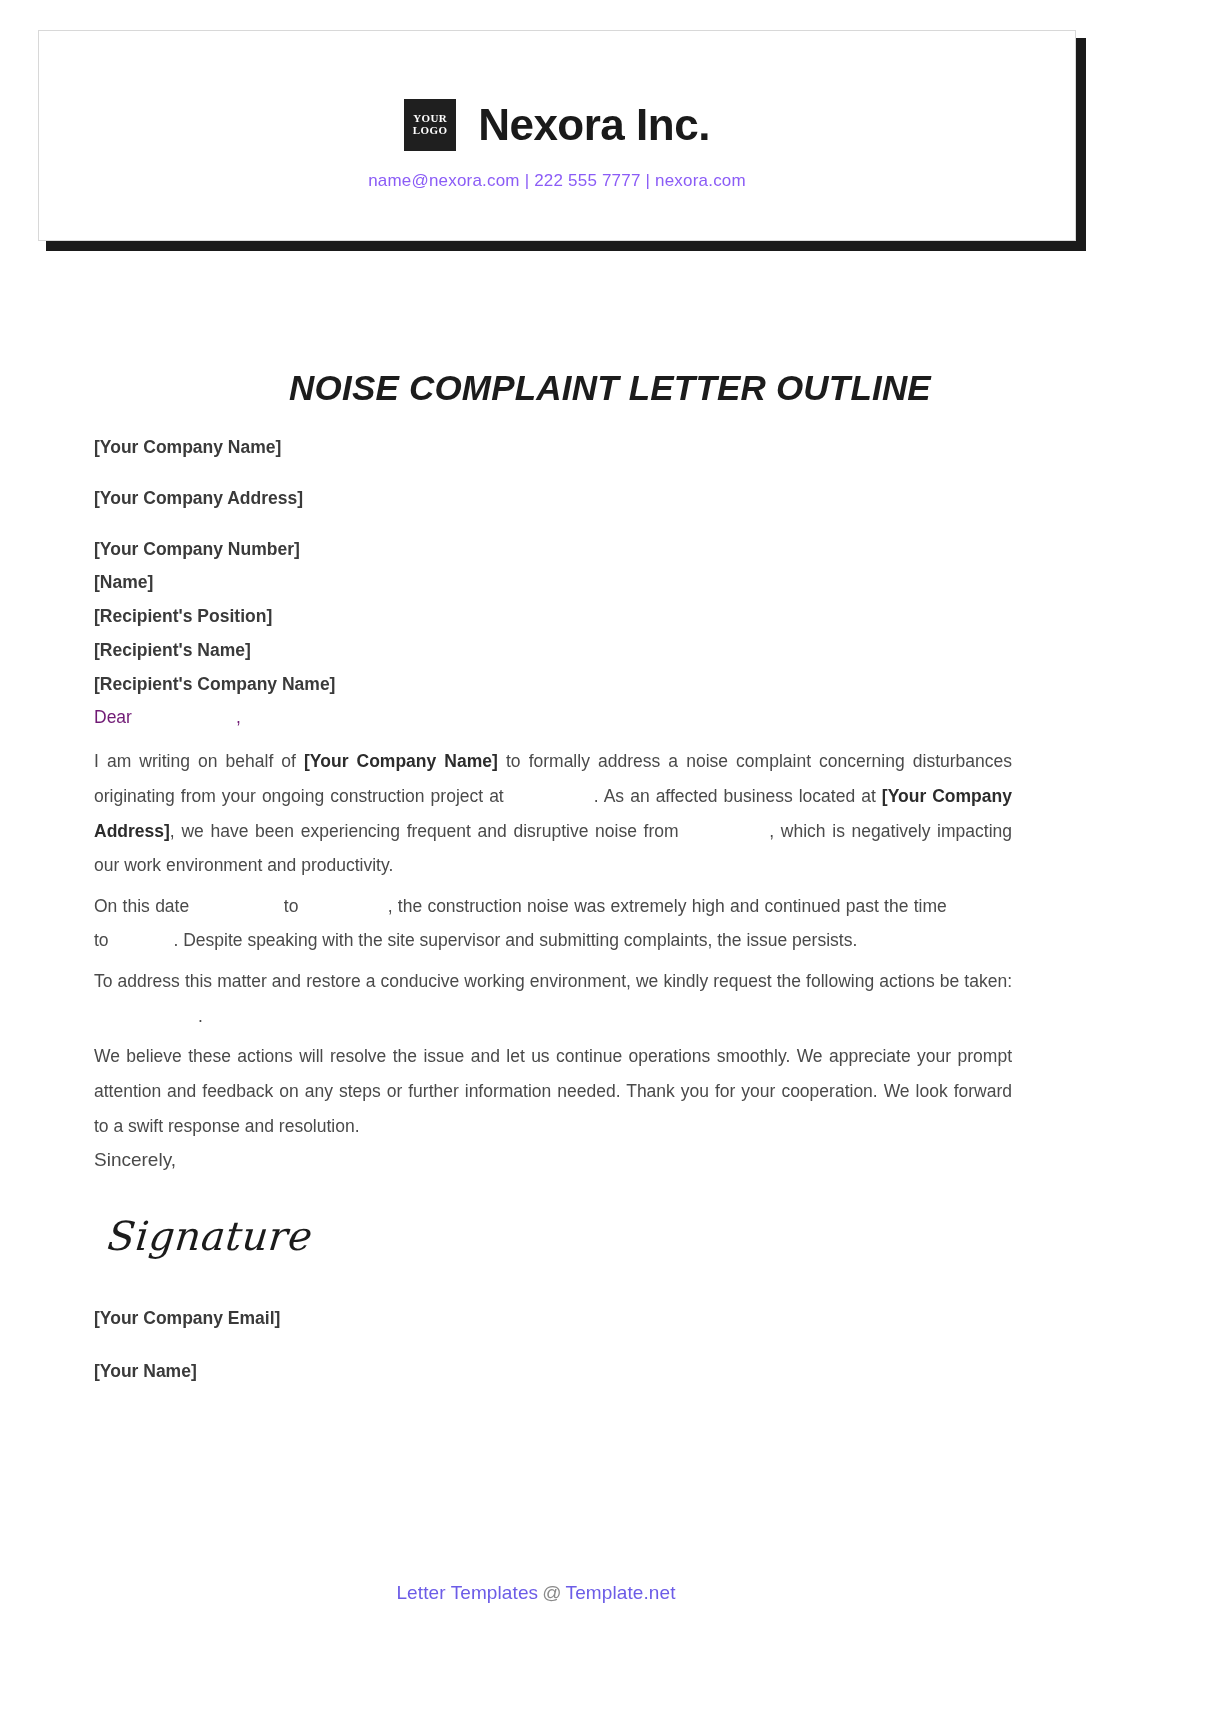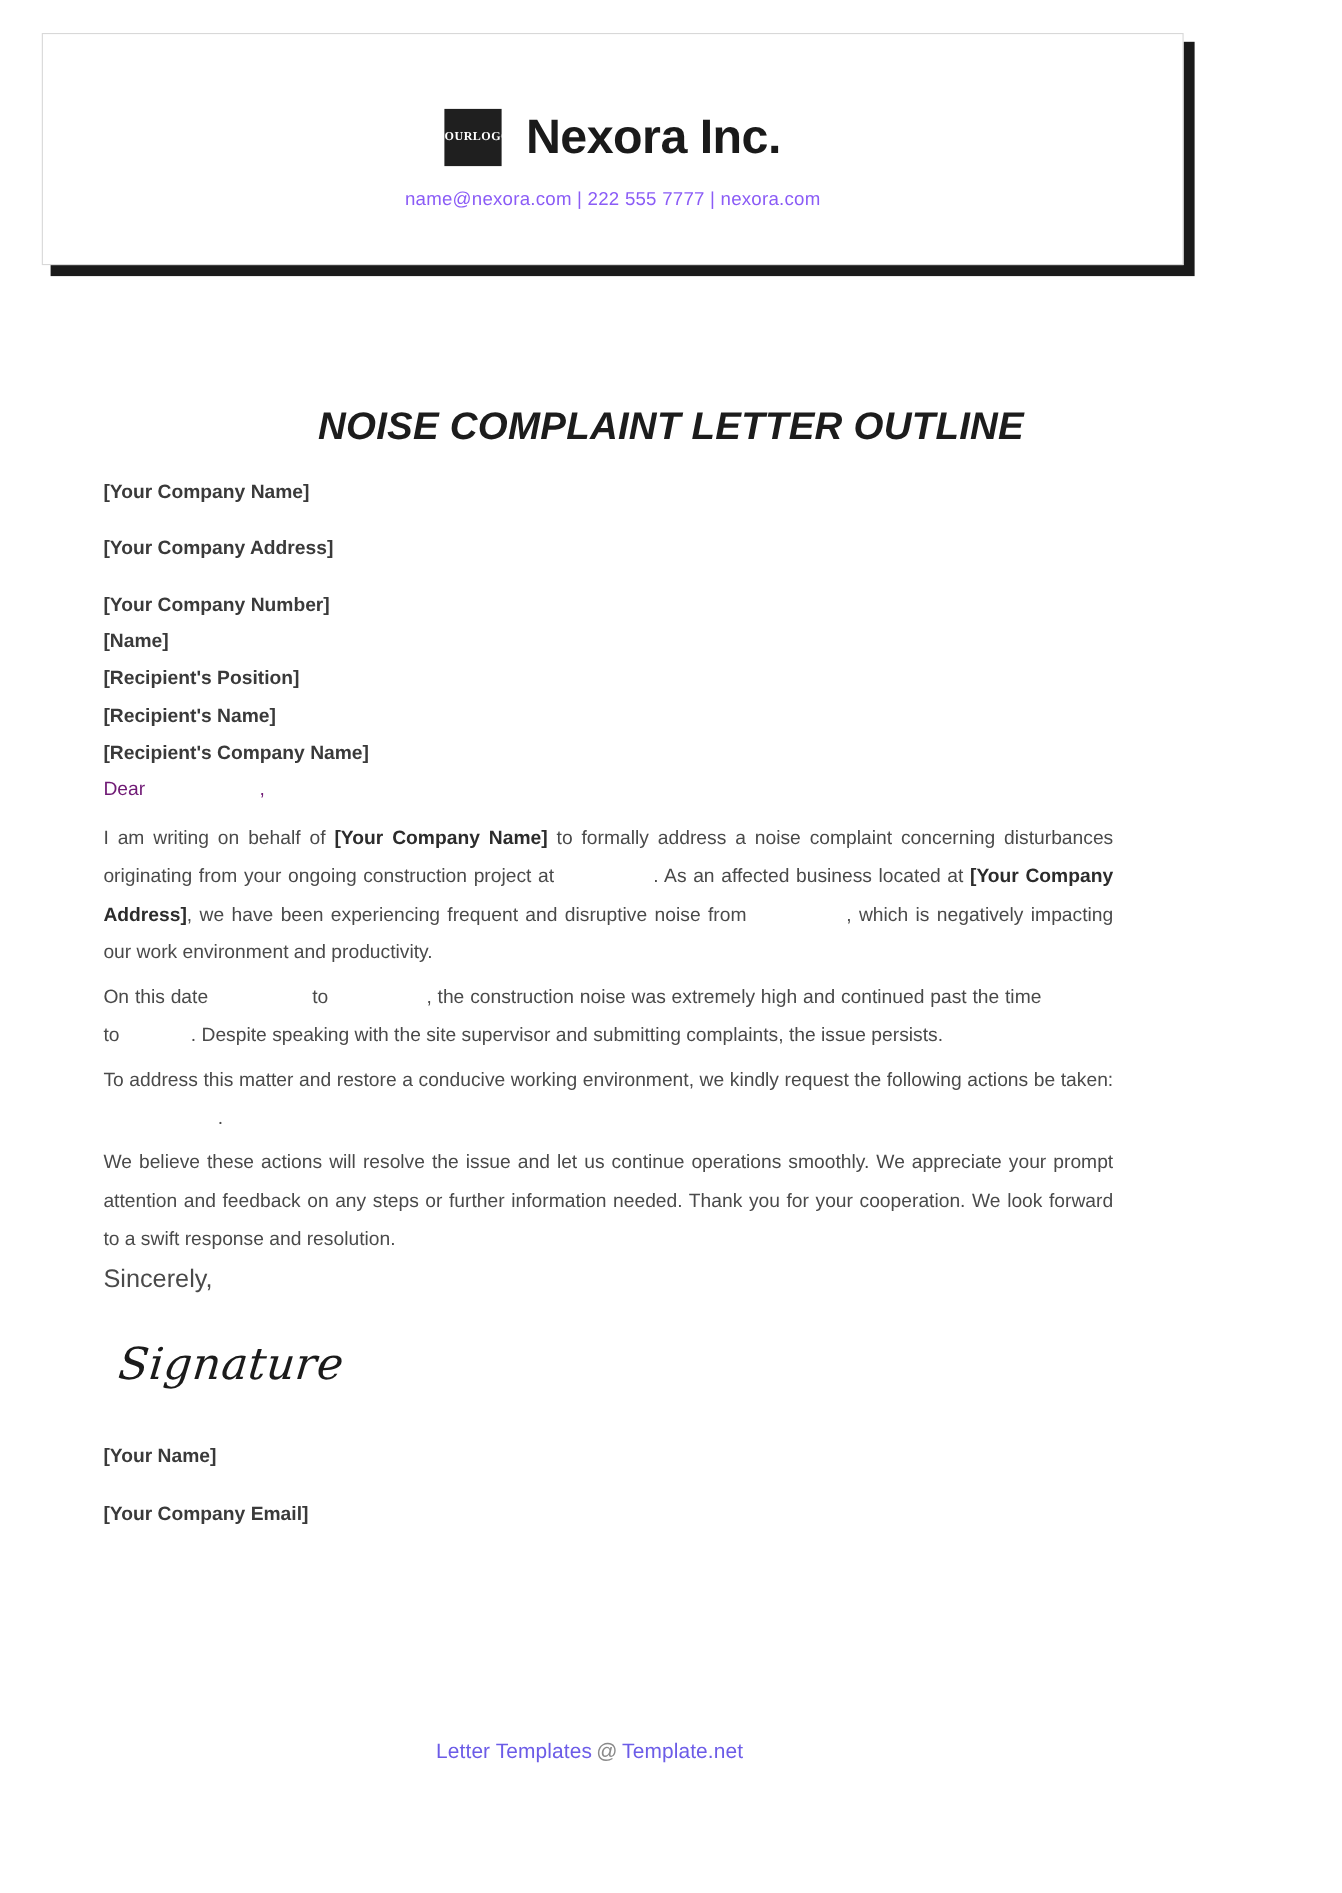--- a/index.html
+++ b/index.html
@@ -59,21 +59,21 @@
     align-items: center;
     gap: 22px;
     margin-top: 18px;
   }
   .logo-box {
     width: 52px;
     height: 52px;
     background: #1f1f1f;
     color: #ffffff;
     display: flex;
-    flex-direction: row;
+    flex-direction: column;
     align-items: center;
     justify-content: center;
     font-family: "Liberation Serif", serif;
     font-size: 11px;
     line-height: 1.08;
     letter-spacing: 0.4px;
     font-weight: 700;
   }
   .logo-box span { display: block; }
   .brand-name {
@@ -138,21 +138,21 @@
   }
   p.body-para b {
     color: #2c2c2c;
     font-weight: 700;
   }
   .gap-sm  { display: inline-block; width: 60px; }
   .gap-md  { display: inline-block; width: 84px; }
   .gap-lg  { display: inline-block; width: 104px; }
 
   .closing {
-    font-size: 23px;
+    font-size: 19px;
     color: #4a4a4a;
     margin: 4px 0 0 0;
   }
 
   .signature {
     font-family: "DejaVu Serif", "Liberation Serif", serif;
     font-style: italic;
     font-size: 40px;
     color: #1b1b1b;
     margin: 42px 0 0 14px;
@@ -226,22 +226,22 @@
 
     <p class="body-para"><span>To address this matter and restore a conducive working environment, we kindly request the following actions be taken: </span><span class="gap-lg"></span><span>.</span></p>
 
     <p class="body-para">We believe these actions will resolve the issue and let us continue operations smoothly. We appreciate your prompt attention and feedback on any steps or further information needed. Thank you for your cooperation. We look forward to a swift response and resolution.</p>
 
     <div class="closing">Sincerely,</div>
 
     <div class="signature">Signature</div>
 
     <div class="sign-off">
+      <div class="field-line">[Your Company Email]</div>
       <div class="field-line">[Your Name]</div>
-      <div class="field-line">[Your Company Email]</div>
     </div>
 
   </div>
 
   <div class="footer">
     <a href="#">Letter Templates</a><span class="at">@</span><a href="#">Template.net</a>
   </div>
 
 </div>
 

